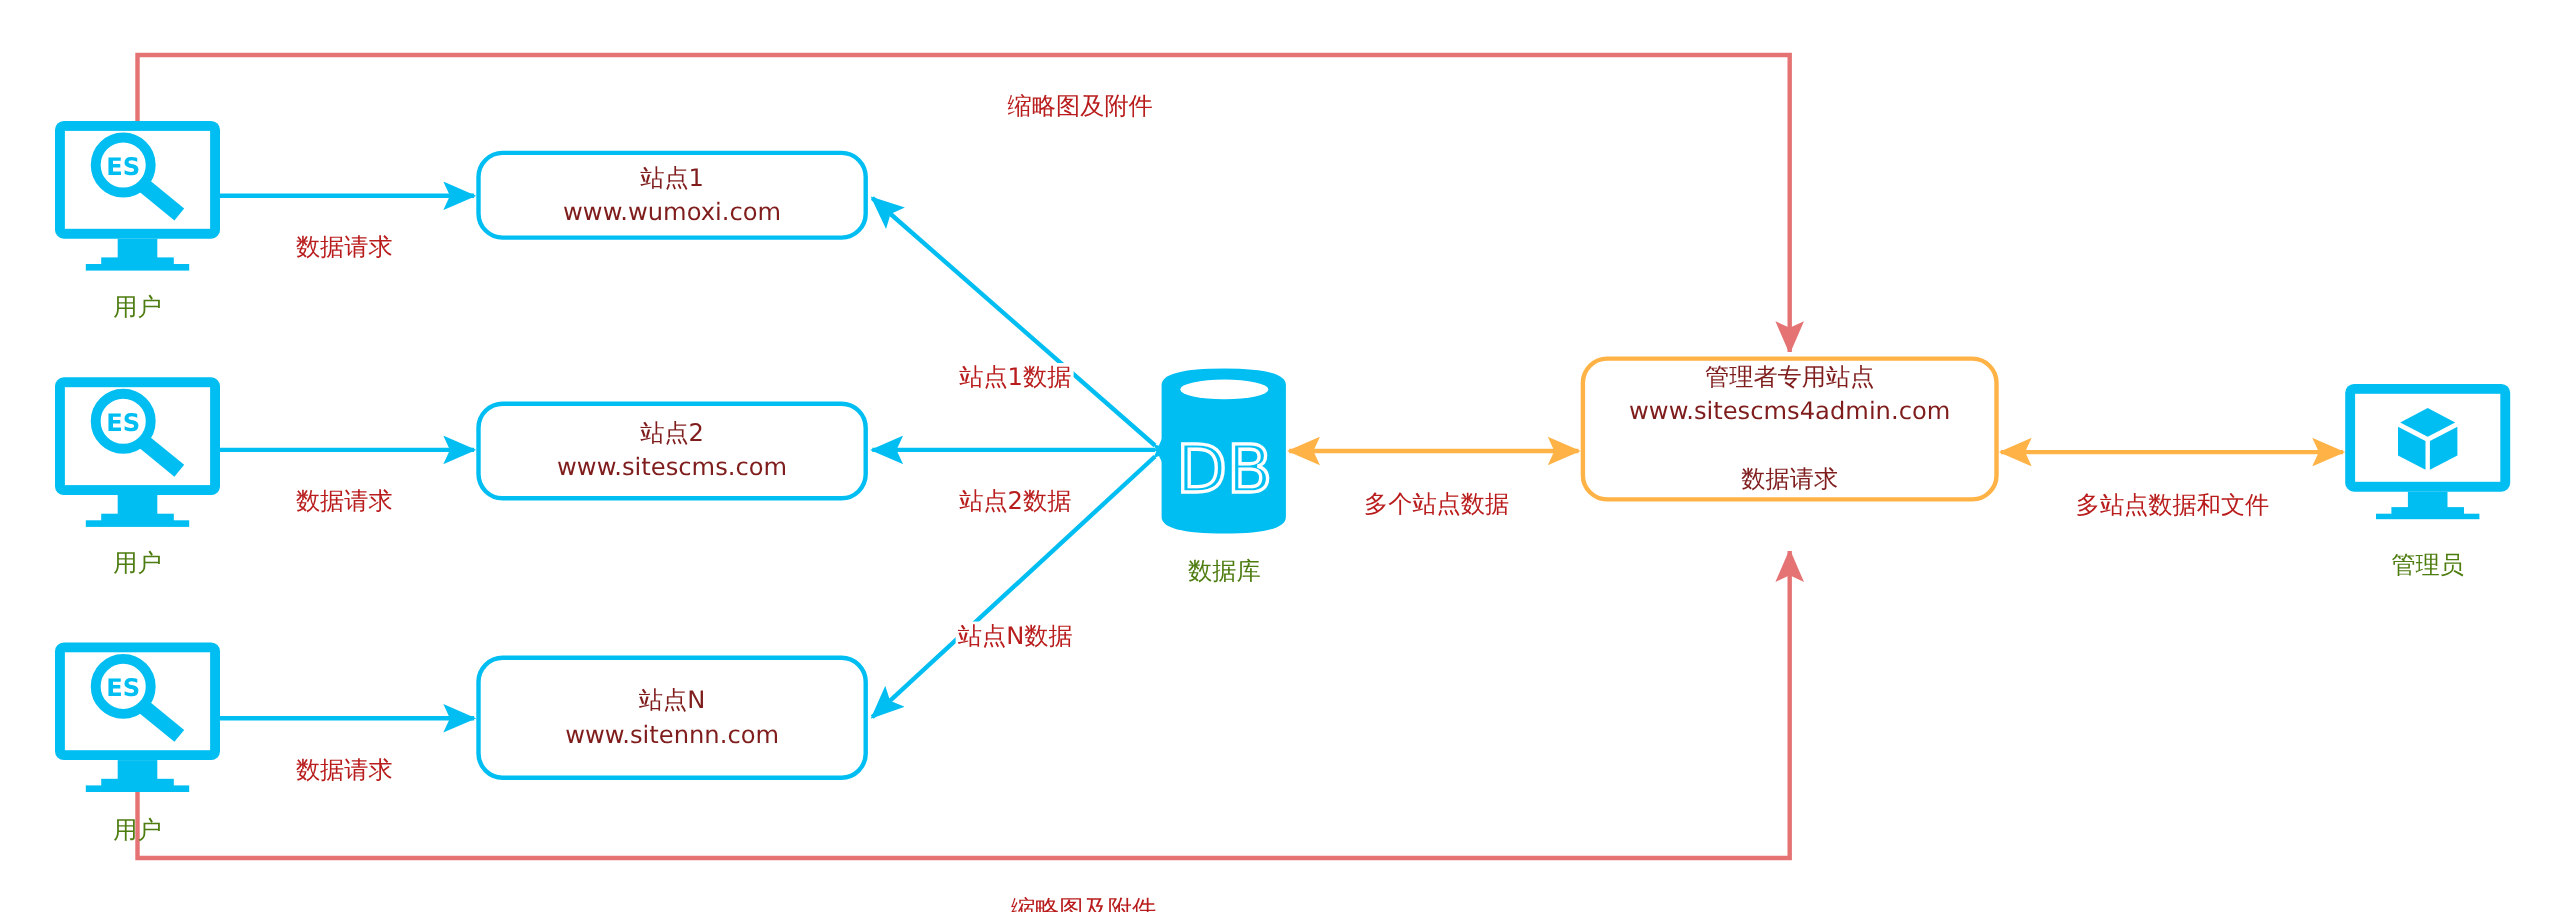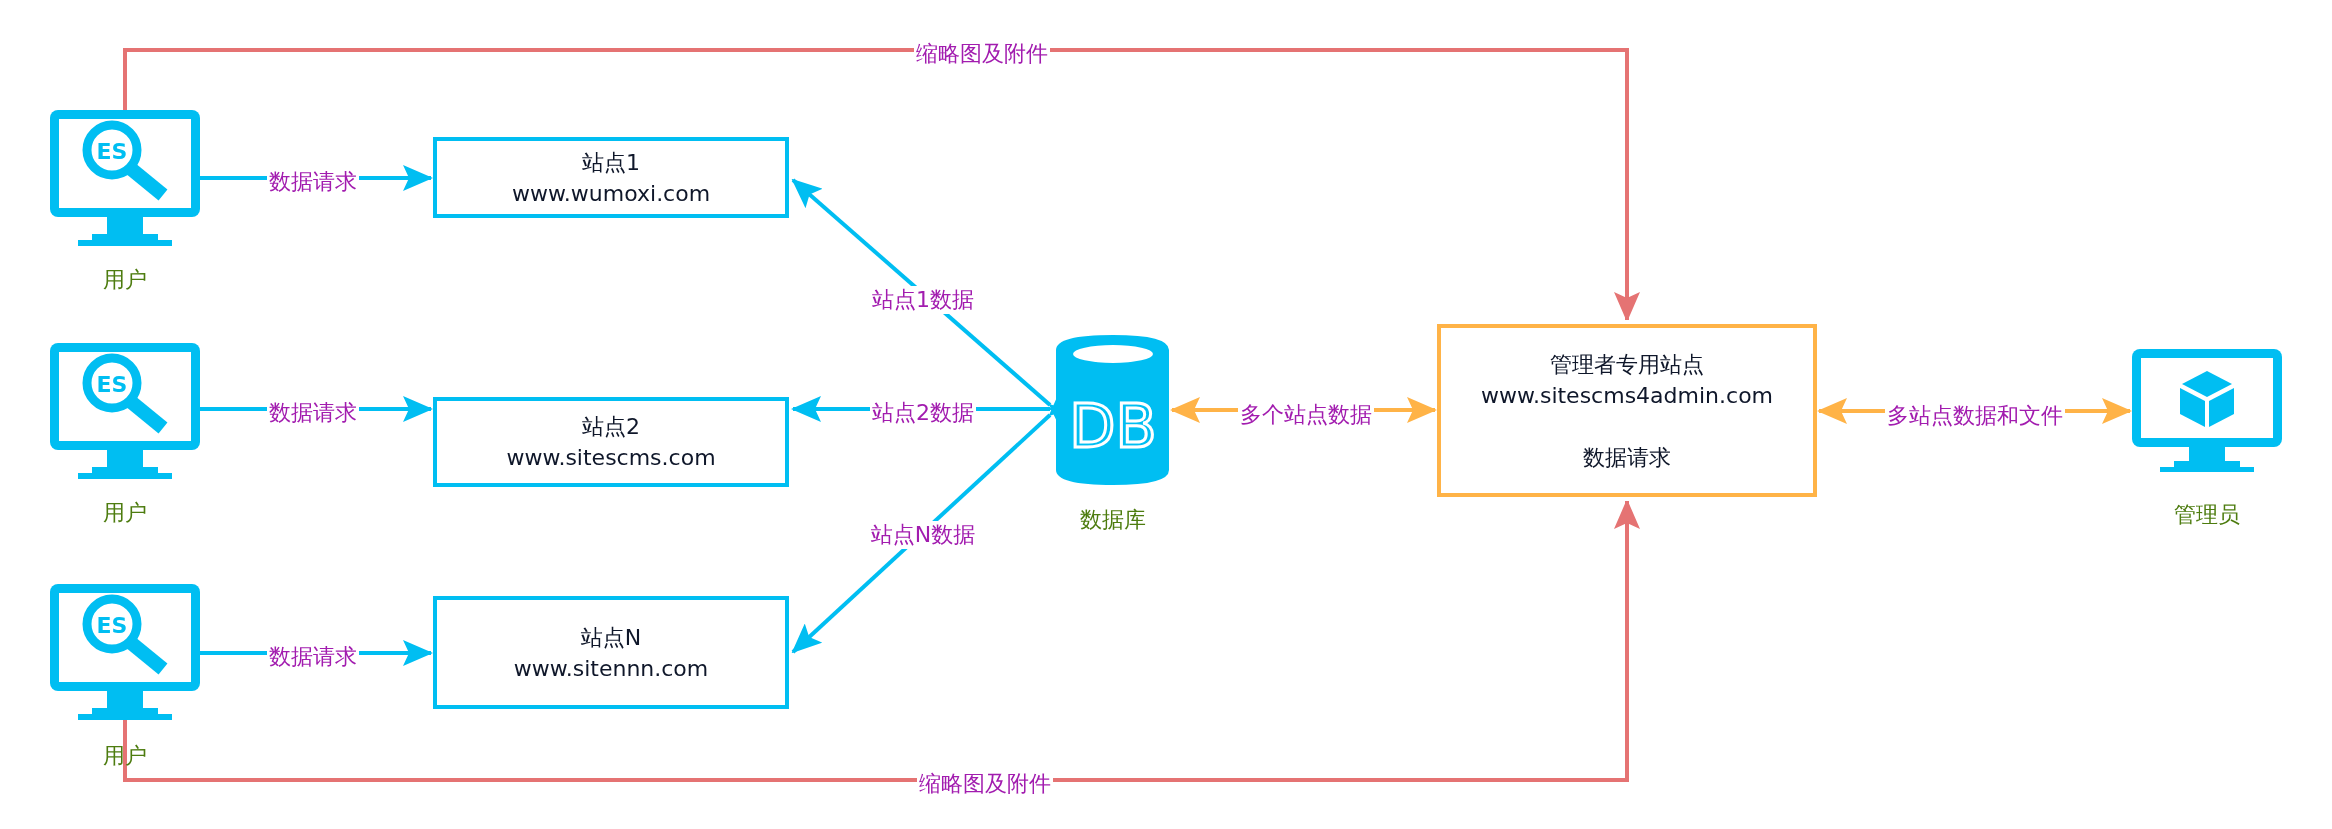--- a/index.html
+++ b/index.html
@@ -1,20 +1,20 @@
 <!DOCTYPE html>
 <html><head>
   <meta charset="utf-8">
   <style>
     html, body { margin: 0; padding: 0; background: #ffffff; }
     body { width: 2332px; height: 829px; position: relative; overflow: hidden; font-family: "DejaVu Sans", "Liberation Sans", sans-serif; color: #333333; }
     #canvas { position: absolute; left: 0; top: 0; width: 2332px; height: 829px; }
-    .lbl { position: absolute; font-size: 22px; line-height: 28px; color: #a21caf; background: #ffffff; white-space: nowrap; transform: translate(-50%, -50%); padding: 0 2px; }
+    .lbl { position: absolute; font-size: 22px; line-height: 28px; color: #b91c1c; background: #ffffff; white-space: nowrap; transform: translate(-50%, -50%); padding: 0 2px; margin-top: 44px; }
     .caption { position: absolute; font-size: 22px; line-height: 28px; color: #4d7c0f; white-space: nowrap; transform: translate(-50%, -50%); }
-    .box { position: absolute; box-sizing: border-box; display: flex; flex-direction: column; align-items: center; justify-content: center; font-size: 22px; line-height: 31px; color: #0f172a; background: #ffffff; }
+    .box { position: absolute; box-sizing: border-box; display: flex; flex-direction: column; align-items: center; justify-content: center; font-size: 22px; line-height: 31px; color: #7f1d1d; background: #ffffff; border-radius: 24px; }
     .box.blue { border: 4px solid #00BEF2; }
     .box.orange { border: 4px solid #FFB347; }
     .box .spacer { height: 31px; }
   </style>
 </head>
 <body>
 
 <svg id="canvas" viewBox="0 0 2332 829" xmlns="http://www.w3.org/2000/svg">
   <defs>
     <marker id="arrBlue" markerWidth="8" markerHeight="8" refX="7" refY="4" orient="auto" markerUnits="userSpaceOnUse" viewBox="0 0 8 8">
@@ -99,30 +99,30 @@
       <path d="M48,39 L73,52 L73,78 L48,65 Z" fill="#00BEF2"></path>
       <path d="M77,52 L102,39 L102,65 L77,78 Z" fill="#00BEF2"></path>
     </g>
   </g>
 </svg>
 
 <div class="box blue" style="left:433px;top:137px;width:356px;height:81px;">
   <span>站点1</span>
   <span>www.wumoxi.com</span>
 </div>
-<div class="box blue" style="left:433px;top:365px;width:356px;height:90px;margin-top:32px;">
+<div class="box blue" style="left:433px;top:365px;width:356px;height:90px;">
   <span>站点2</span>
   <span>www.sitescms.com</span>
 </div>
 <div class="box blue" style="left:433px;top:596px;width:356px;height:113px;">
   <span>站点N</span>
   <span>www.sitennn.com</span>
 </div>
 
-<div class="box orange" style="left:1437px;top:324px;width:380px;height:173px;">
+<div class="box orange" style="left:1437px;top:324px;width:380px;height:132px;">
   <span>管理者专用站点</span>
   <span>www.sitescms4admin.com</span>
   <span class="spacer"></span>
   <span>数据请求</span>
 </div>
 
 <span class="caption" style="left:125px;top:280px;">用户</span>
 <span class="caption" style="left:125px;top:513px;">用户</span>
 <span class="caption" style="left:125px;top:756px;">用户</span>
 <span class="caption" style="left:1113px;top:520px;">数据库</span>

